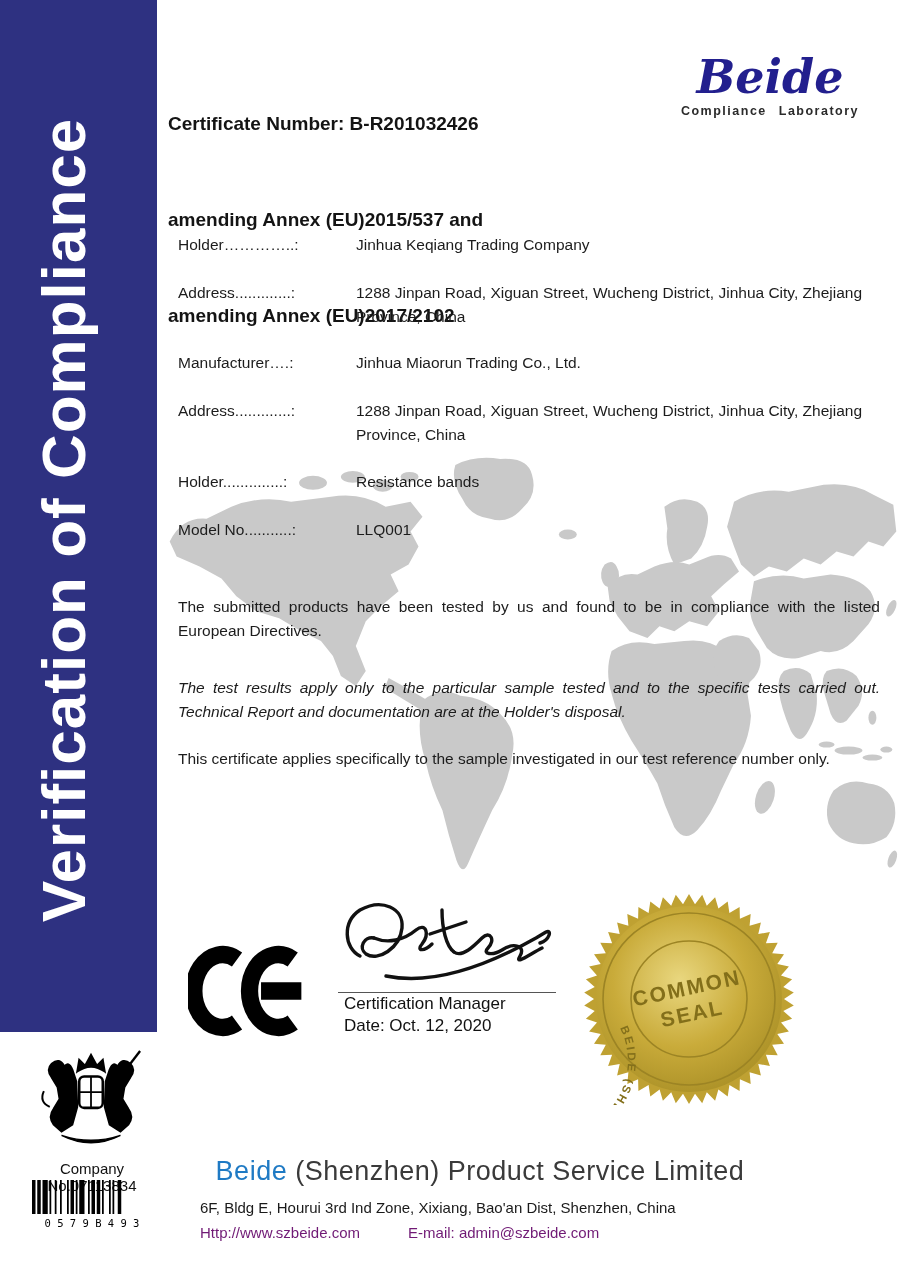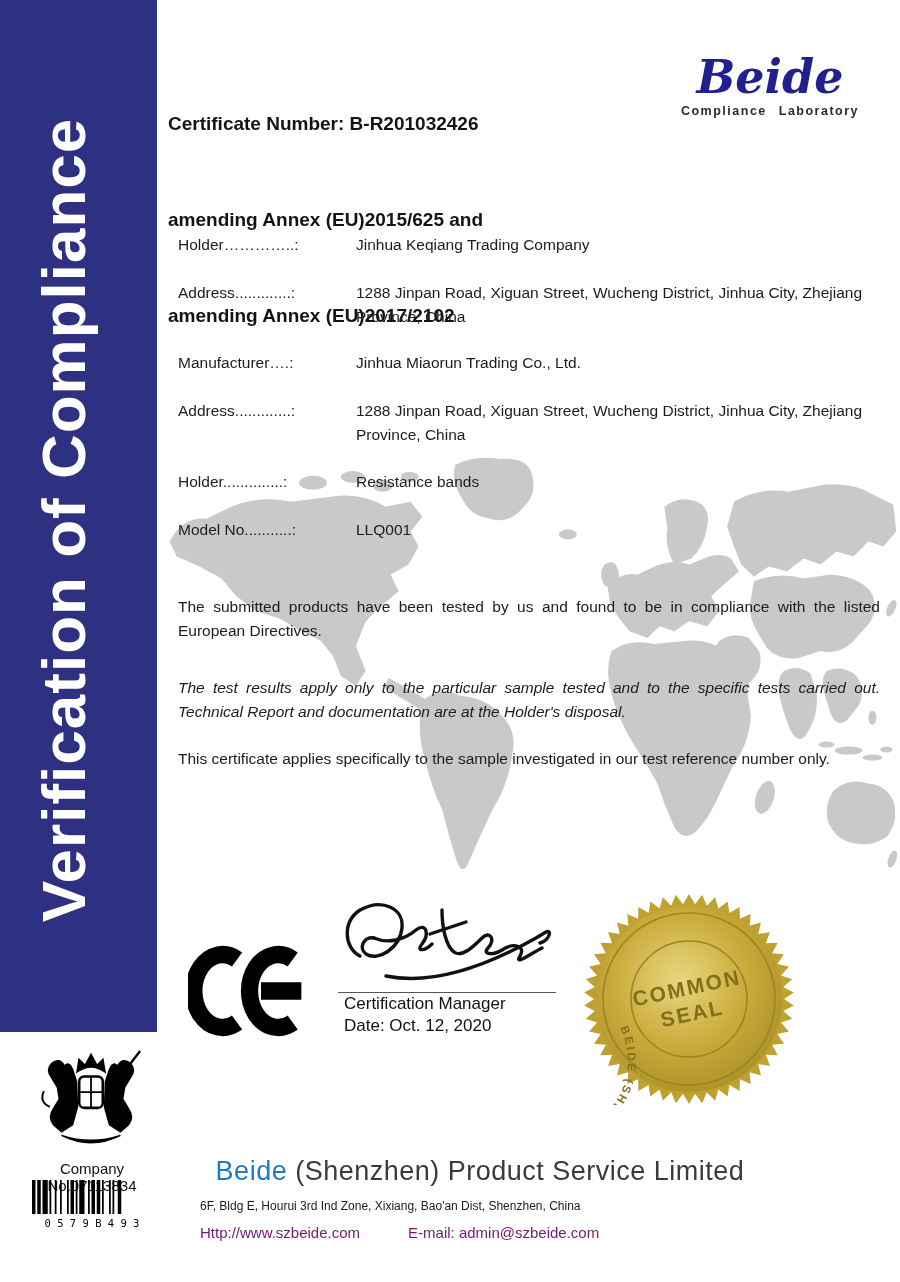--- a/index.html
+++ b/index.html
@@ -59,21 +59,21 @@
   
   .arms{position:absolute;left:32px;top:1048px;width:118px;height:108px;}
   .company-no{position:absolute;left:22px;top:1160px;width:140px;text-align:center;
     font-size:15px;color:#111;}
   .barcode{position:absolute;left:30px;top:1180px;width:124px;height:50px;}
 
   
   .footer-company{position:absolute;left:180px;top:1156px;width:600px;text-align:center;
     font-size:27px;color:#3a3a3a;letter-spacing:0.5px;}
   .footer-company .blue{color:var(--footer-blue);}
-  .footer-address{position:absolute;left:200px;top:1199px;font-size:12px;color:#1a1a1a;}
+  .footer-address{position:absolute;left:200px;top:1199px;font-size:15px;color:#1a1a1a;}
   .footer-web{position:absolute;left:200px;top:1224px;font-size:15px;color:#701a75;}
   .footer-web .site{margin-right:48px;}
 </style>
 </head>
 <body>
 
 <div class="page">
 
   <svg class="map" viewBox="0 0 740 430" aria-hidden="true">
     <g fill="#c9c9c9" stroke="none">
@@ -108,21 +108,21 @@
   </svg>
 
   <div class="content">
 
     <div class="band">
       <div class="band-text">Verification of Compliance</div>
     </div>
 
     <div class="header">
       <div>Certificate Number: B-R201032426</div>
-      <div>amending Annex (EU)2015/625 and</div>
+      <div>amending Annex (EU)2015/537 and</div>
       <div>amending Annex (EU)2017/2102</div>
     </div>
 
     <div class="logo">
       <div class="logo-name">Beide</div>
       <div class="logo-sub">Compliance Laboratory</div>
     </div>
 
     <div class="fields">
       <div class="frow mb24">

